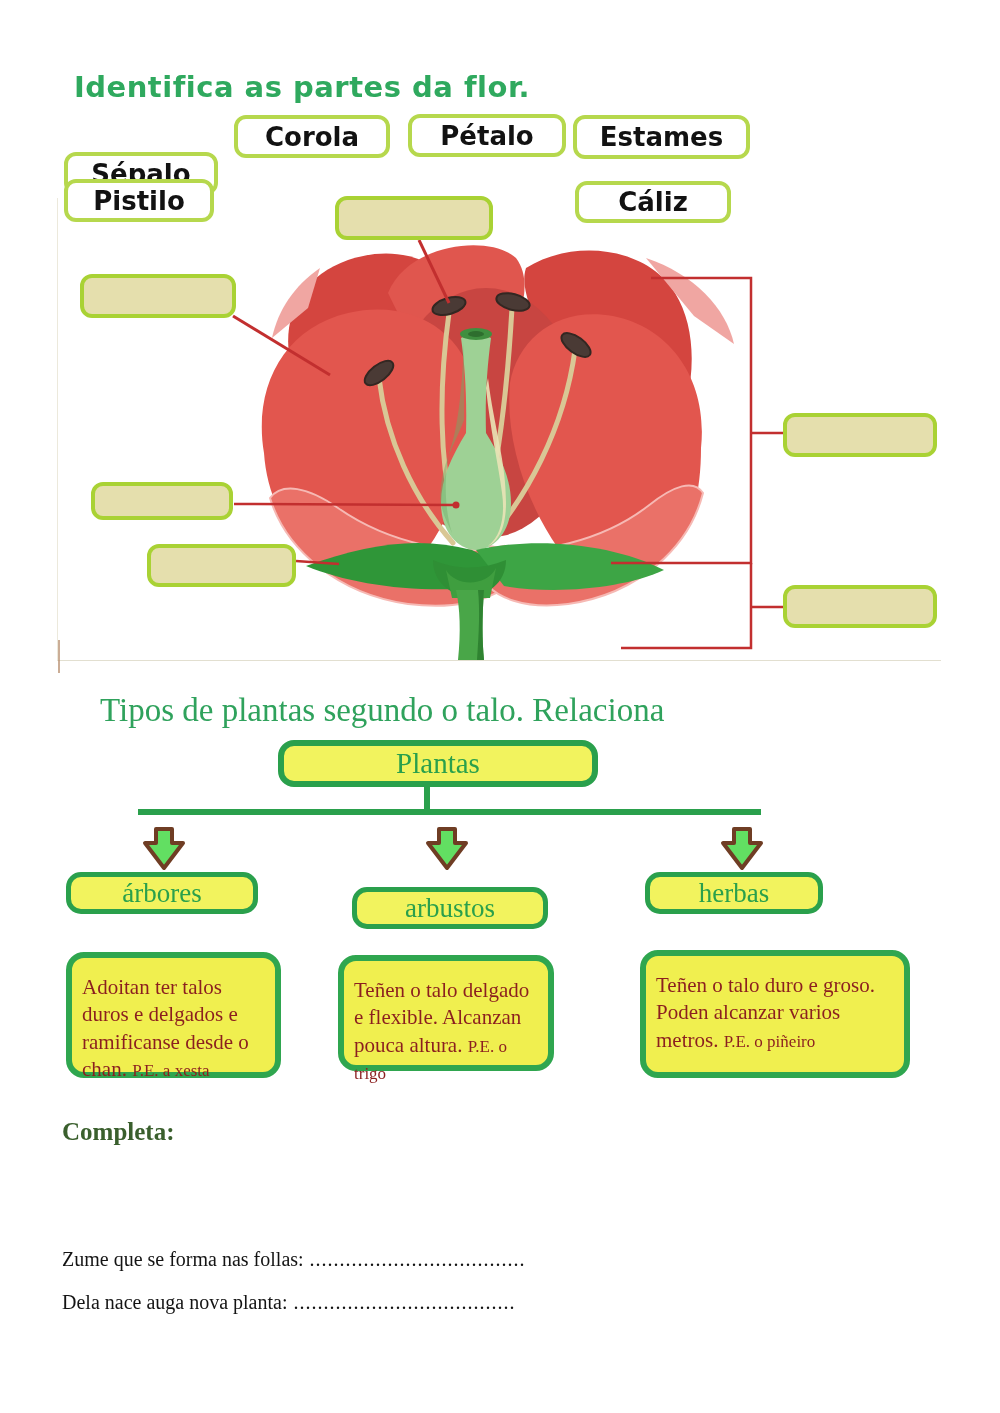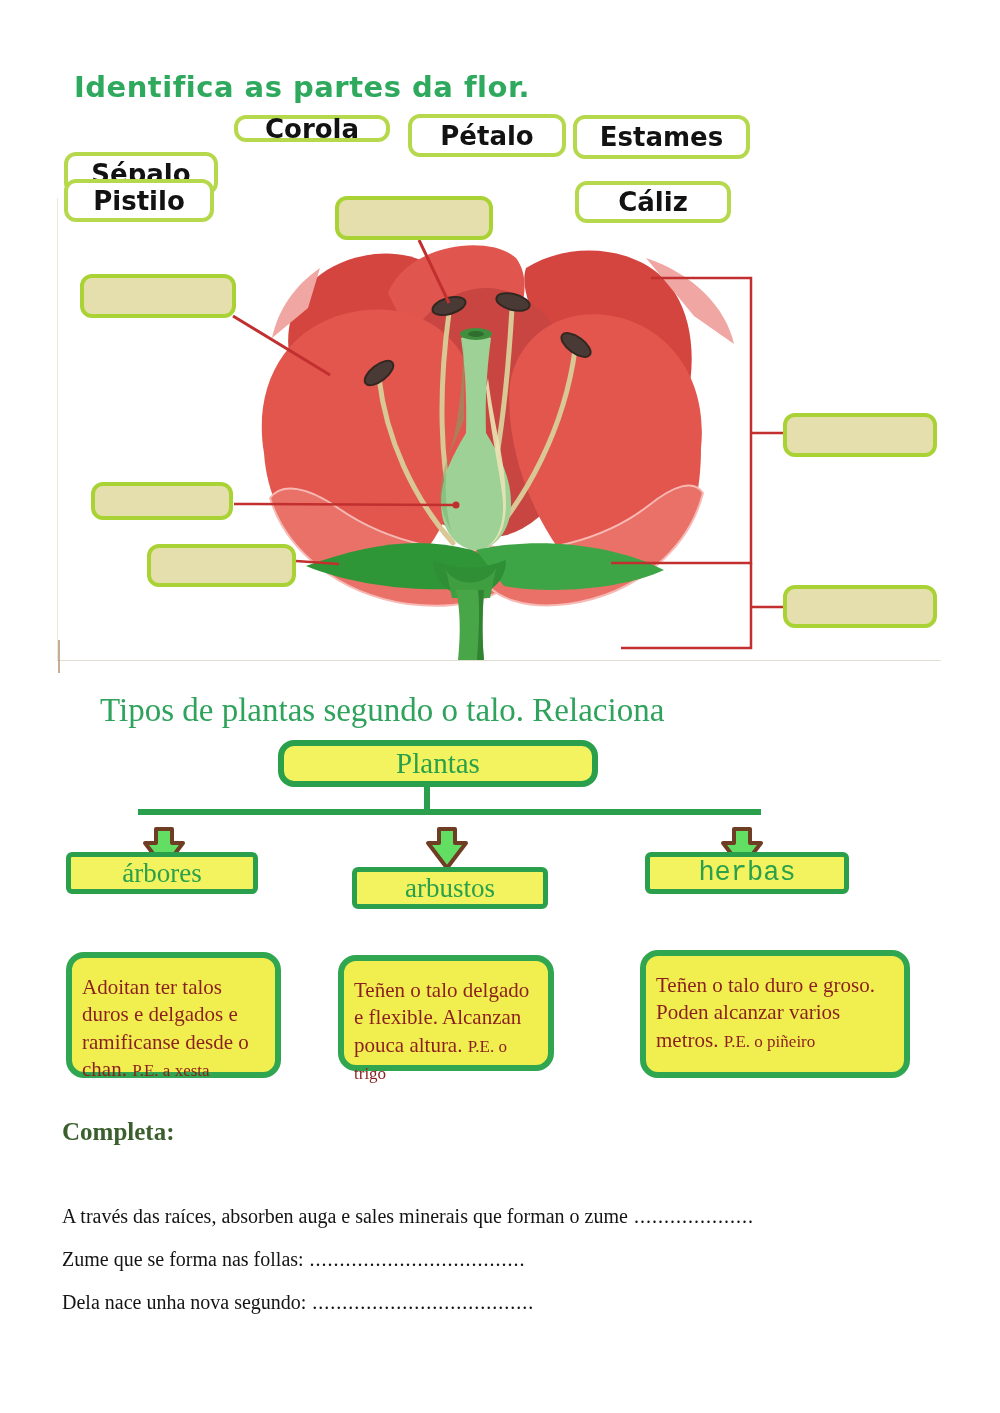--- a/index.html
+++ b/index.html
@@ -31,22 +31,22 @@
 
   .root-box { position:absolute; left:270px; top:740px; width:320px; height:47px;
     box-sizing:border-box; background:#f2f35e; border:6px solid #2aa04c; border-radius:16px;
     display:flex; align-items:center; justify-content:center; font-size:29px; color:#2aa04c;margin-left:8px; }
 
   .vline { position:absolute; left:424px; top:786px; width:6px; height:24px; background:#2aa04c; }
   .hline { position:absolute; left:138px; top:809px; width:623px; height:6px; background:#2aa04c; }
 
   .arrow { position:absolute; width:56px; height:46px; top:826px; }
 
-  .cat-box { position:absolute; top:852px; box-sizing:border-box; height:42px;
-    background:#f2f35e; border:5px solid #2aa04c; border-radius:6px;
+  .cat-box { position:absolute; top:872px; box-sizing:border-box; height:42px;
+    background:#f2f35e; border:5px solid #2aa04c; border-radius:15px;
     display:flex; align-items:center; justify-content:center;
     font-size:27px; color:#2aa04c; cursor:pointer; }
 
   .desc-box { position:absolute; box-sizing:border-box; background:#f0ef4f;
     border:6px solid #2fa64f; border-radius:18px; padding:16px 10px;
     font-size:21px; line-height:1.3; color:#8b1f1f; cursor:pointer; }
   .desc-box .example { font-size:17px; }
 
   
   .completa-title { position:absolute; left:62px; top:1118px;
@@ -55,21 +55,21 @@
   .qline .dots { margin-left:6px; letter-spacing:1px; }
 </style>
 </head>
 <body>
 
 <div class="page">
 
   <div class="main-title">Identifica as partes da flor.</div>
 
   <div class="chip" style="left:64px; top:116px; width:154px; height:43px;margin-top:36px;">Sépalo</div>
-  <div class="chip" style="left:234px; top:115px; width:156px; height:27px;">Corola</div>
+  <div class="chip" style="left:234px; top:115px; width:156px; height:43px;">Corola</div>
   <div class="chip" style="left:408px; top:114px; width:158px; height:43px;">Pétalo</div>
   <div class="chip" style="left:573px; top:115px; width:177px; height:44px;text-align:center;">Estames</div>
   <div class="chip" style="left:64px; top:179px; width:150px; height:43px;">Pistilo</div>
   <div class="chip" style="left:575px; top:181px; width:156px; height:42px;">Cáliz</div>
 
   <div class="flower-wrap">
 
     <svg width="883" height="462" viewBox="0 0 883 462">
 
       <path d="M250,210 C215,150 225,85 290,62 C350,42 400,70 408,120 C412,170 400,230 385,270 C330,292 280,260 250,210 Z" fill="#d4453f"></path>
@@ -149,40 +149,37 @@
   </svg>
   <svg class="arrow" style="left:419px;" viewBox="0 0 56 46">
     <polygon points="20,3 36,3 36,17 47,17 28,42 9,17 20,17" fill="#62df62" stroke="#6f3d24" stroke-width="4" stroke-linejoin="round"></polygon>
   </svg>
   <svg class="arrow" style="left:714px;" viewBox="0 0 56 46">
     <polygon points="20,3 36,3 36,17 47,17 28,42 9,17 20,17" fill="#62df62" stroke="#6f3d24" stroke-width="4" stroke-linejoin="round"></polygon>
   </svg>
 
   <div class="cat-box" style="left:66px; width:192px;">árbores</div>
   <div class="cat-box" style="left:352px; width:196px;margin-top:15px;">arbustos</div>
-  <div class="cat-box" style="left:645px; width:204px;font-family:Liberation Mono, monospace;">herbas</div>
+  <div class="cat-box" style="left:645px; width:178px;">herbas</div>
 
   <div class="desc-box" style="left:66px; top:952px; width:215px; height:126px;">
     <span>Adoitan ter talos duros e delgados e ramificanse desde o chan.</span>
     <span class="example">P.E. a xesta</span>
   </div>
   <div class="desc-box" style="left:338px; top:955px; width:216px; height:116px;">
     <span>Teñen o talo delgado e flexible. Alcanzan pouca altura.</span>
     <span class="example">P.E. o trigo</span>
   </div>
   <div class="desc-box" style="left:640px; top:950px; width:270px; height:128px;">
     <span>Teñen o talo duro e groso. Poden alcanzar varios metros.</span>
     <span class="example">P.E. o piñeiro</span>
   </div>
 
   <div class="completa-title">Completa:</div>
 
-  <div class="qline" style="top:1205px;">
-    <span>A través das raíces, absorben auga e sales minerais que forman o zume</span><span class="dots">....................</span>
-  </div>
   <div class="qline" style="top:1248px;">
     <span>Zume que se forma nas follas:</span><span class="dots">....................................</span>
   </div>
   <div class="qline" style="top:1291px;">
-    <span>Dela nace unha nova segundo:</span><span class="dots">.....................................</span>
+    <span>Dela nace auga nova planta:</span><span class="dots">.....................................</span>
   </div>
 
 </div>
 
 </body></html>

